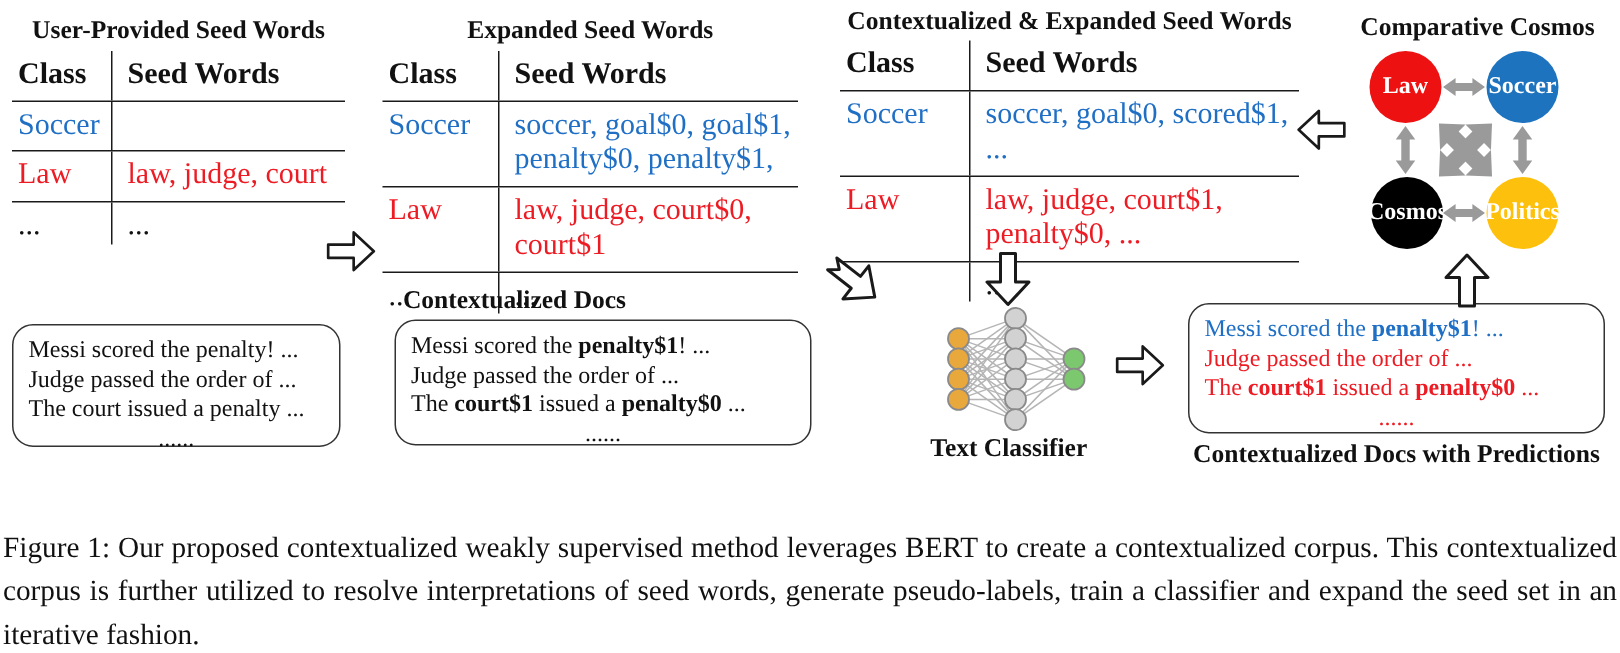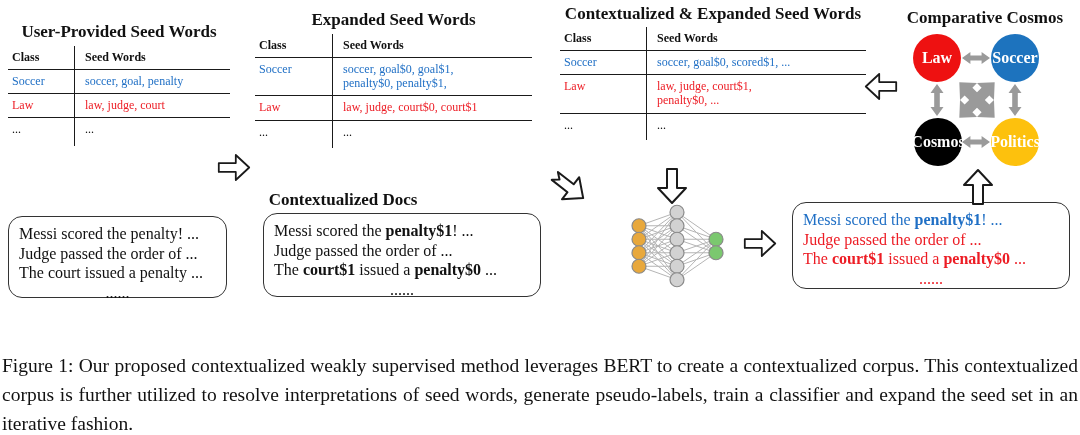--- a/index.html
+++ b/index.html
@@ -2,21 +2,21 @@
 <html style="--blue-text: #1f6fc5; --red-text: #ed1c24; --arrow-gray: #9a9a9a; --nn-input: #e8a83c; --nn-hidden: #d2d2d2; --nn-output: #7bc86f;"><head>
 <meta charset="utf-8">
 <style>
   html,body{margin:0;padding:0;background:#fff;}
   .page{position:relative;width:1080px;height:435px;background:#fff;overflow:hidden;
         font-family:"Liberation Serif","DejaVu Serif",serif;color:#111;}
   .abs{position:absolute;}
   .blocktitle{font-weight:bold;font-size:17px;text-align:center;white-space:nowrap;}
 
   
-  .seed-table{font-size:12px;line-height:1.18;}
+  .seed-table{font-size:20px;line-height:1.18;}
   .st-row{display:flex;align-items:stretch;}
   .st-row.bb{border-bottom:1.5px solid #1a1a1a;}
   .st-c1{flex:0 0 auto;border-right:1.5px solid #1a1a1a;padding:4px 4px 5px 4px;}
   .st-c2{flex:1 1 auto;padding:4px 4px 5px 10px;white-space:pre-line;}
   .st-head{font-weight:bold;}
   .c-blue{color:var(--blue-text);}
   .c-red{color:var(--red-text);}
 
   
   .docbox{border:1.6px solid #333;border-radius:14px;font-size:16px;line-height:19.5px;
@@ -38,30 +38,29 @@
   #nn-svg{position:absolute;}
 
   .caption{position:absolute;left:2px;top:351px;width:1076px;font-size:19.5px;
            line-height:29px;text-align:justify;color:#111;}
 </style>
 </head>
 <body>
 
 <div class="page">
 
-  <div class="abs" style="left:8px;top:10px;width:222px;margin-top:12px;">
+  <div class="abs" style="left:8px;top:10px;width:222px;">
     <div class="blocktitle">User-Provided Seed Words</div>
     <div class="seed-table" style="margin-top:4px;">
       <div class="st-row bb st-head">
         <div class="st-c1" style="width:58px;">Class</div>
         <div class="st-c2">Seed Words</div>
       </div>
       <div class="st-row bb c-blue">
         <div class="st-c1" style="width:58px;">Soccer</div>
-        <div class="st-c2">soccer, goal, penalty</div>
       </div>
       <div class="st-row bb c-red">
         <div class="st-c1" style="width:58px;">Law</div>
         <div class="st-c2">law, judge, court</div>
       </div>
       <div class="st-row" style="height:28px;">
         <div class="st-c1" style="width:58px;">...</div>
         <div class="st-c2">...</div>
       </div>
     </div>
@@ -219,27 +218,29 @@
       <circle cx="24" cy="78.25" r="7" fill="#e8a83c" stroke="#8a8a8a" stroke-width="1.2"></circle>
       <circle cx="62" cy="24.25" r="7" fill="#d2d2d2" stroke="#8a8a8a" stroke-width="1.2"></circle>
       <circle cx="62" cy="37.75" r="7" fill="#d2d2d2" stroke="#8a8a8a" stroke-width="1.2"></circle>
       <circle cx="62" cy="51.25" r="7" fill="#d2d2d2" stroke="#8a8a8a" stroke-width="1.2"></circle>
       <circle cx="62" cy="64.75" r="7" fill="#d2d2d2" stroke="#8a8a8a" stroke-width="1.2"></circle>
       <circle cx="62" cy="78.25" r="7" fill="#d2d2d2" stroke="#8a8a8a" stroke-width="1.2"></circle>
       <circle cx="62" cy="91.75" r="7" fill="#d2d2d2" stroke="#8a8a8a" stroke-width="1.2"></circle>
       <circle cx="101" cy="51.25" r="7" fill="#7bc86f" stroke="#8a8a8a" stroke-width="1.2"></circle>
       <circle cx="101" cy="64.75" r="7" fill="#7bc86f" stroke="#8a8a8a" stroke-width="1.2"></circle>
     </svg>
+  <div class="abs blocktitle" style="left:605px;top:289px;width:135px;">Text Classifier</div>
 
   <div class="abs docbox" style="left:792px;top:202px;width:278px;height:87px;">
       <div class="doc-line" style="color: var(--blue-text);"><span>Messi scored the </span><span style="font-weight: bold;">penalty$1</span><span>! ...</span></div>
       <div class="doc-line" style="color: var(--red-text);"><span>Judge passed the order of ...</span></div>
       <div class="doc-line" style="color: var(--red-text);"><span>The </span><span style="font-weight: bold;">court$1</span><span> issued a </span><span style="font-weight: bold;">penalty$0</span><span> ...</span></div>
       <div class="doc-line center" style="color: var(--red-text);"><span>......</span></div>
     </div>
+  <div class="abs blocktitle" style="left:792px;top:293px;width:278px;">Contextualized Docs with Predictions</div>
 
   <div class="abs flow-arrow" style="left:217px;top:152px;">
     <svg width="34" height="31" viewBox="0 0 38 32">
         <path d="M2,11 L21,11 L21,2 L36,16 L21,30 L21,21 L2,21 Z"></path>
       </svg>
   </div>
   <div class="abs flow-arrow" style="left:549px;top:171px;transform:rotate(38deg);">
     <svg width="40" height="32" viewBox="0 0 40 32">
         <path d="M2,11 L22,11 L22,2 L38,16 L22,30 L22,21 L2,21 L8,16 Z"></path>
       </svg>

